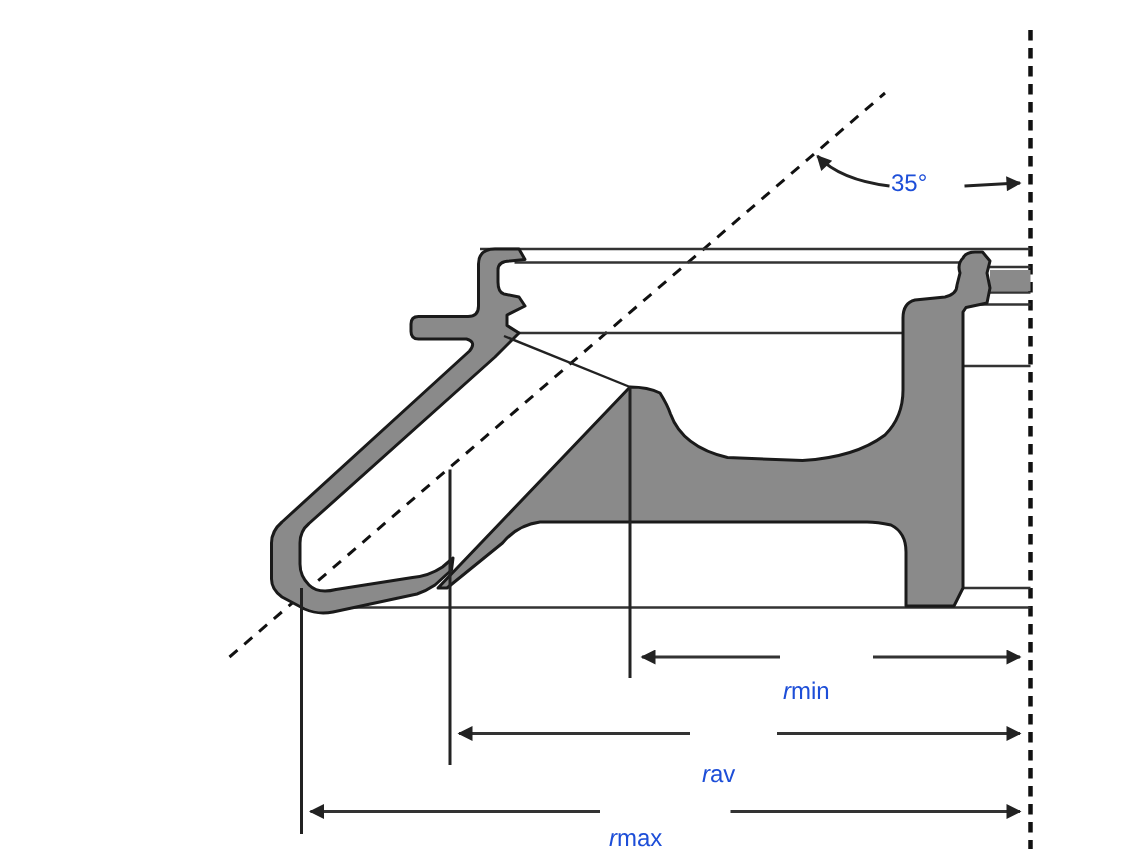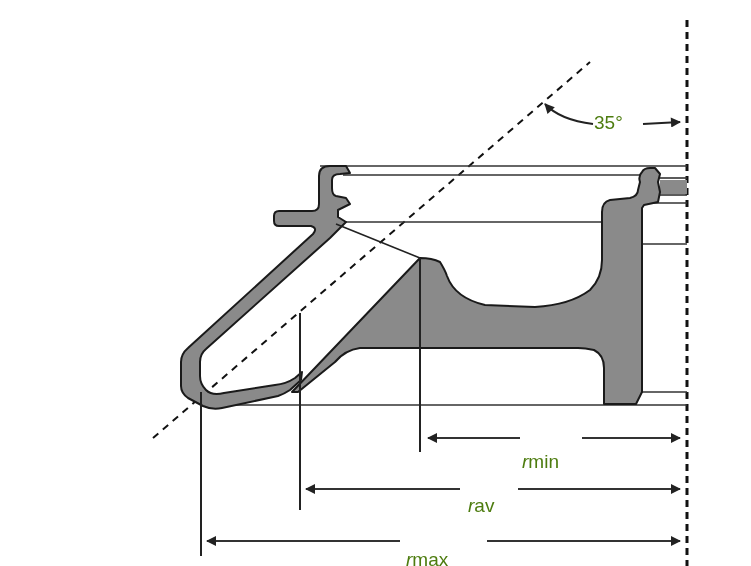--- a/index.html
+++ b/index.html
@@ -1,22 +1,22 @@
 <!DOCTYPE html>
 <html><head>
   <meta charset="utf-8">
   <style>
     html, body { margin: 0; padding: 0; background: #ffffff; }
     body { width: 751px; height: 566px; overflow: hidden; position: relative; }
     #diagram { position: absolute; left: 0; top: 0; width: 751px; height: 566px; }
     .label {
       position: absolute;
       font-family: "Liberation Sans", sans-serif;
-      font-size: 19px;
-      color: #4d7c0f;
+      font-size: 16px;
+      color: #1d4ed8;
       background: #ffffff;
       padding: 0 6px;
       line-height: 20px;
       white-space: nowrap;
     }
     .label .r { font-style: italic; }
   </style>
 </head>
 <body>
 
@@ -78,19 +78,19 @@
   <path d="M593,124 Q560,120 545,104" fill="none" stroke="#222" stroke-width="2" marker-end="url(#arrow)"></path>
   <line x1="643" y1="124" x2="680" y2="122" stroke="#222" stroke-width="2" marker-end="url(#arrow)"></line>
 </svg>
 
 <div class="label" style="left:594px; top:113px; background:transparent; padding:0;">35°</div>
 
 <div class="label" style="left:516px; top:452px;">
   <span class="r">r</span><span>min</span>
 </div>
 
-<div class="label" style="left:462px; top:496px;">
+<div class="label" style="left:462px; top:507px;">
   <span class="r">r</span><span>av</span>
 </div>
 
 <div class="label" style="left:400px; top:550px;">
   <span class="r">r</span><span>max</span>
 </div>
 
 </body></html>

